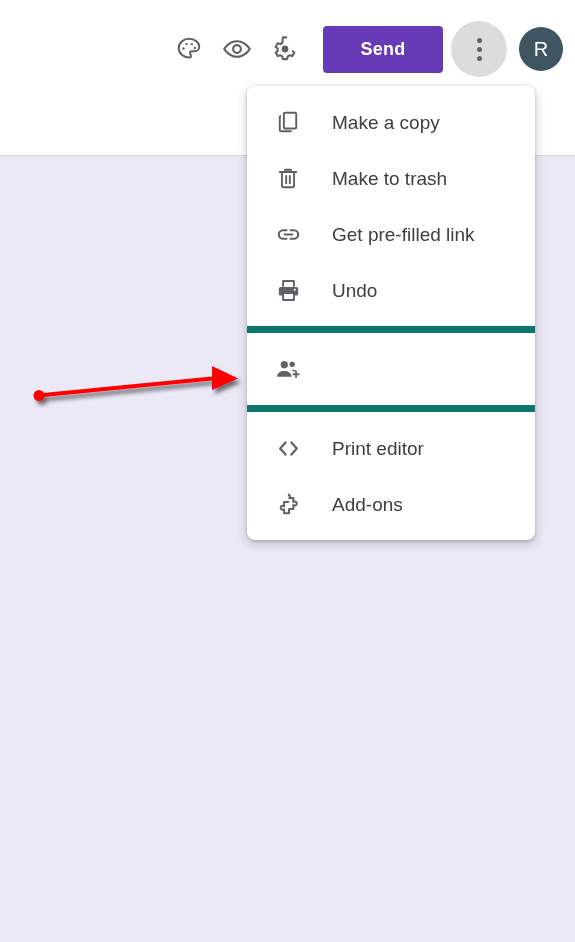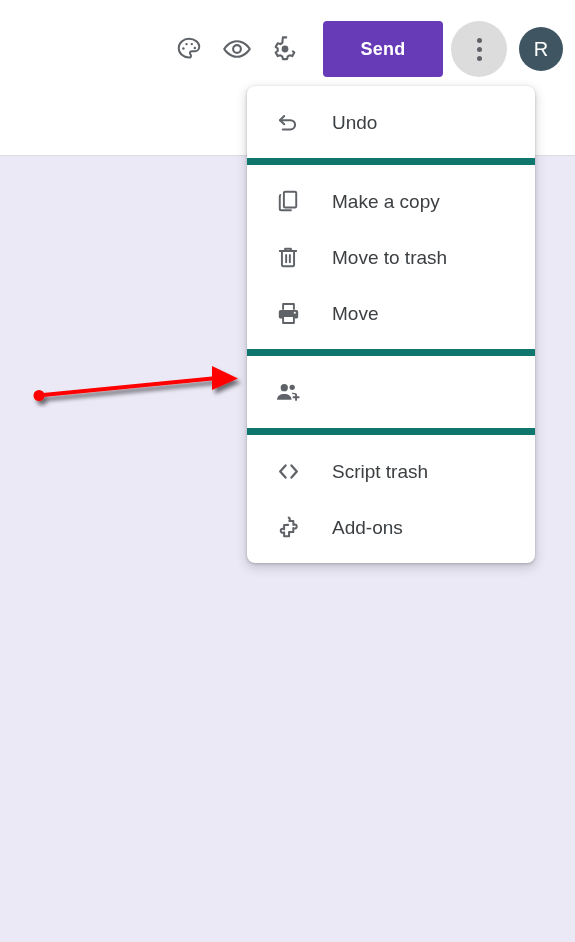--- a/index.html
+++ b/index.html
@@ -48,21 +48,21 @@
     padding: 0;
   }
   .icon-btn svg { display: block; }
   .icon-btn.active-circle {
     background: #dcdcdc;
     width: 56px;
     height: 56px;
     margin-left: 8px;
   }
   .send-btn {
-    height: 56px;
+    height: 47px;
     min-width: 120px;
     padding: 0 22px;
     background: #673ab7;
     color: #ffffff;
     border: none;
     border-radius: 4px;
     font-family: "Liberation Sans", sans-serif;
     font-size: 18px;
     font-weight: bold;
     letter-spacing: 0.2px;
@@ -211,31 +211,20 @@
     </defs>
     <g filter="url(#shadow)">
       <path d="M12 41.5 L186 24.5 L186 14 L212 26.5 L186 38 L186 28.5 L12 45.5 Z" fill="#fe0000"></path>
       <circle cx="13" cy="43.5" r="5.5" fill="#fe0000"></circle>
     </g>
   </svg>
 </div>
 
 <div class="menu">
 
-  <div class="menu-group">
-    <div class="menu-item">
-      <span class="mi-icon">
-        <svg width="26" height="26" viewBox="0 0 24 24" fill="none" stroke="#5f6368" stroke-width="1.9" stroke-linecap="round" stroke-linejoin="round">
-          <path d="M8.5 6.5 L4.6 10.3 L8.5 14"></path>
-          <path d="M4.6 10.3 H14.2 a4.3 4.3 0 0 1 0 8.6 H7.2"></path>
-        </svg>
-      </span>
-      <span class="mi-label">Undo</span>
-    </div>
-  </div>
 
   <div class="menu-group">
 
     <div class="menu-item">
       <span class="mi-icon">
         <svg width="26" height="26" viewBox="0 0 24 24" fill="none" stroke="#5f6368" stroke-width="1.8" stroke-linejoin="round">
           <rect x="8.2" y="3.4" width="11.4" height="14.6" rx="1.2"></rect>
           <path d="M5.6 6.4 A1.2 1.2 0 0 0 4.4 7.6 V19.4 A1.2 1.2 0 0 0 5.6 20.6 H15.4"></path>
         </svg>
       </span>
@@ -244,34 +233,44 @@
 
     <div class="menu-item">
       <span class="mi-icon">
         <svg width="26" height="26" viewBox="0 0 24 24" fill="none" stroke="#5f6368" stroke-width="1.8" stroke-linecap="round" stroke-linejoin="round">
           <path d="M4.4 6.4 H19.6"></path>
           <path d="M9.3 6.4 V4.3 H14.7 V6.4"></path>
           <path d="M6.4 6.4 V19.3 a1.3 1.3 0 0 0 1.3 1.3 h8.6 a1.3 1.3 0 0 0 1.3-1.3 V6.4"></path>
           <path d="M10.3 10.2 V16.8 M13.7 10.2 V16.8"></path>
         </svg>
       </span>
-      <span class="mi-label">Move to trash</span>
-    </div>
-
+      <span class="mi-label">Make to trash</span>
+    </div>
+
+    <div class="menu-item">
+      <span class="mi-icon">
+        <svg width="27" height="27" viewBox="0 0 24 24" fill="none" stroke="#5f6368" stroke-width="1.9" stroke-linecap="round" stroke-linejoin="round">
+          <path d="M10.2 8.2 H7.2 a3.8 3.8 0 0 0 0 7.6 h3"></path>
+          <path d="M13.8 8.2 h3 a3.8 3.8 0 0 1 0 7.6 h-3"></path>
+          <path d="M8.6 12 H15.4"></path>
+        </svg>
+      </span>
+      <span class="mi-label">Get pre-filled link</span>
+    </div>
 
     <div class="menu-item">
       <span class="mi-icon">
         <svg width="27" height="27" viewBox="0 0 24 24" fill="none" stroke="#5f6368" stroke-width="1.7" stroke-linejoin="round">
           <path d="M7.2 8.6 V3.6 h9.6 v5" fill="none"></path>
           <path d="M5 8.8 h14 a1.6 1.6 0 0 1 1.6 1.6 v4.8 a1.2 1.2 0 0 1-1.2 1.2 H16.8 V13.6 H7.2 v2.8 H4.6 A1.2 1.2 0 0 1 3.4 15.2 v-4.8 A1.6 1.6 0 0 1 5 8.8 z" fill="#5f6368" stroke="none"></path>
           <rect x="7.2" y="14.2" width="9.6" height="6.2" fill="none" stroke="#5f6368"></rect>
           <circle cx="17.6" cy="11.3" r="0.95" fill="#ffffff" stroke="none"></circle>
         </svg>
       </span>
-      <span class="mi-label">Move</span>
+      <span class="mi-label">Undo</span>
     </div>
   </div>
 
   <div class="menu-group">
     <div class="menu-item">
       <span class="mi-icon">
         <svg width="28" height="28" viewBox="0 0 24 24" fill="#5f6368" stroke="none">
           <circle cx="8.8" cy="8.3" r="3.1"></circle>
           <path d="M2.6 18.6 c0-3.2 2.8-4.9 6.2-4.9 s6.2 1.7 6.2 4.9 z"></path>
           <circle cx="15.6" cy="8.0" r="2.3"></circle>
@@ -285,21 +284,21 @@
 
   <div class="menu-group">
 
     <div class="menu-item">
       <span class="mi-icon">
         <svg width="27" height="27" viewBox="0 0 24 24" fill="none" stroke="#5f6368" stroke-width="2" stroke-linecap="round" stroke-linejoin="round">
           <path d="M9.4 6.6 L4.6 12 L9.4 17.4"></path>
           <path d="M14.6 6.6 L19.4 12 L14.6 17.4"></path>
         </svg>
       </span>
-      <span class="mi-label">Script trash</span>
+      <span class="mi-label">Print editor</span>
     </div>
 
     <div class="menu-item">
       <span class="mi-icon">
         <svg width="27" height="27" viewBox="0 0 24 24" fill="none" stroke="#5f6368" stroke-width="1.8" stroke-linejoin="round">
           <path d="M11.4 3.2 a1.8 1.8 0 0 1 1.8 1.8 c0 .5-.2.9-.5 1.2 h3.6 v3.6 c.3-.3.7-.5 1.2-.5 a1.8 1.8 0 0 1 0 3.6 c-.5 0-.9-.2-1.2-.5 v3.6 h-3.8 v3.8 H8.1 v-3.6 c-.3.3-.7.5-1.2.5 a1.8 1.8 0 0 1 0-3.6 c.5 0 .9.2 1.2.5 V9.8 h3.6 c-.3-.3-.5-.7-.5-1.2"></path>
         </svg>
       </span>
       <span class="mi-label">Add-ons</span>
     </div>

